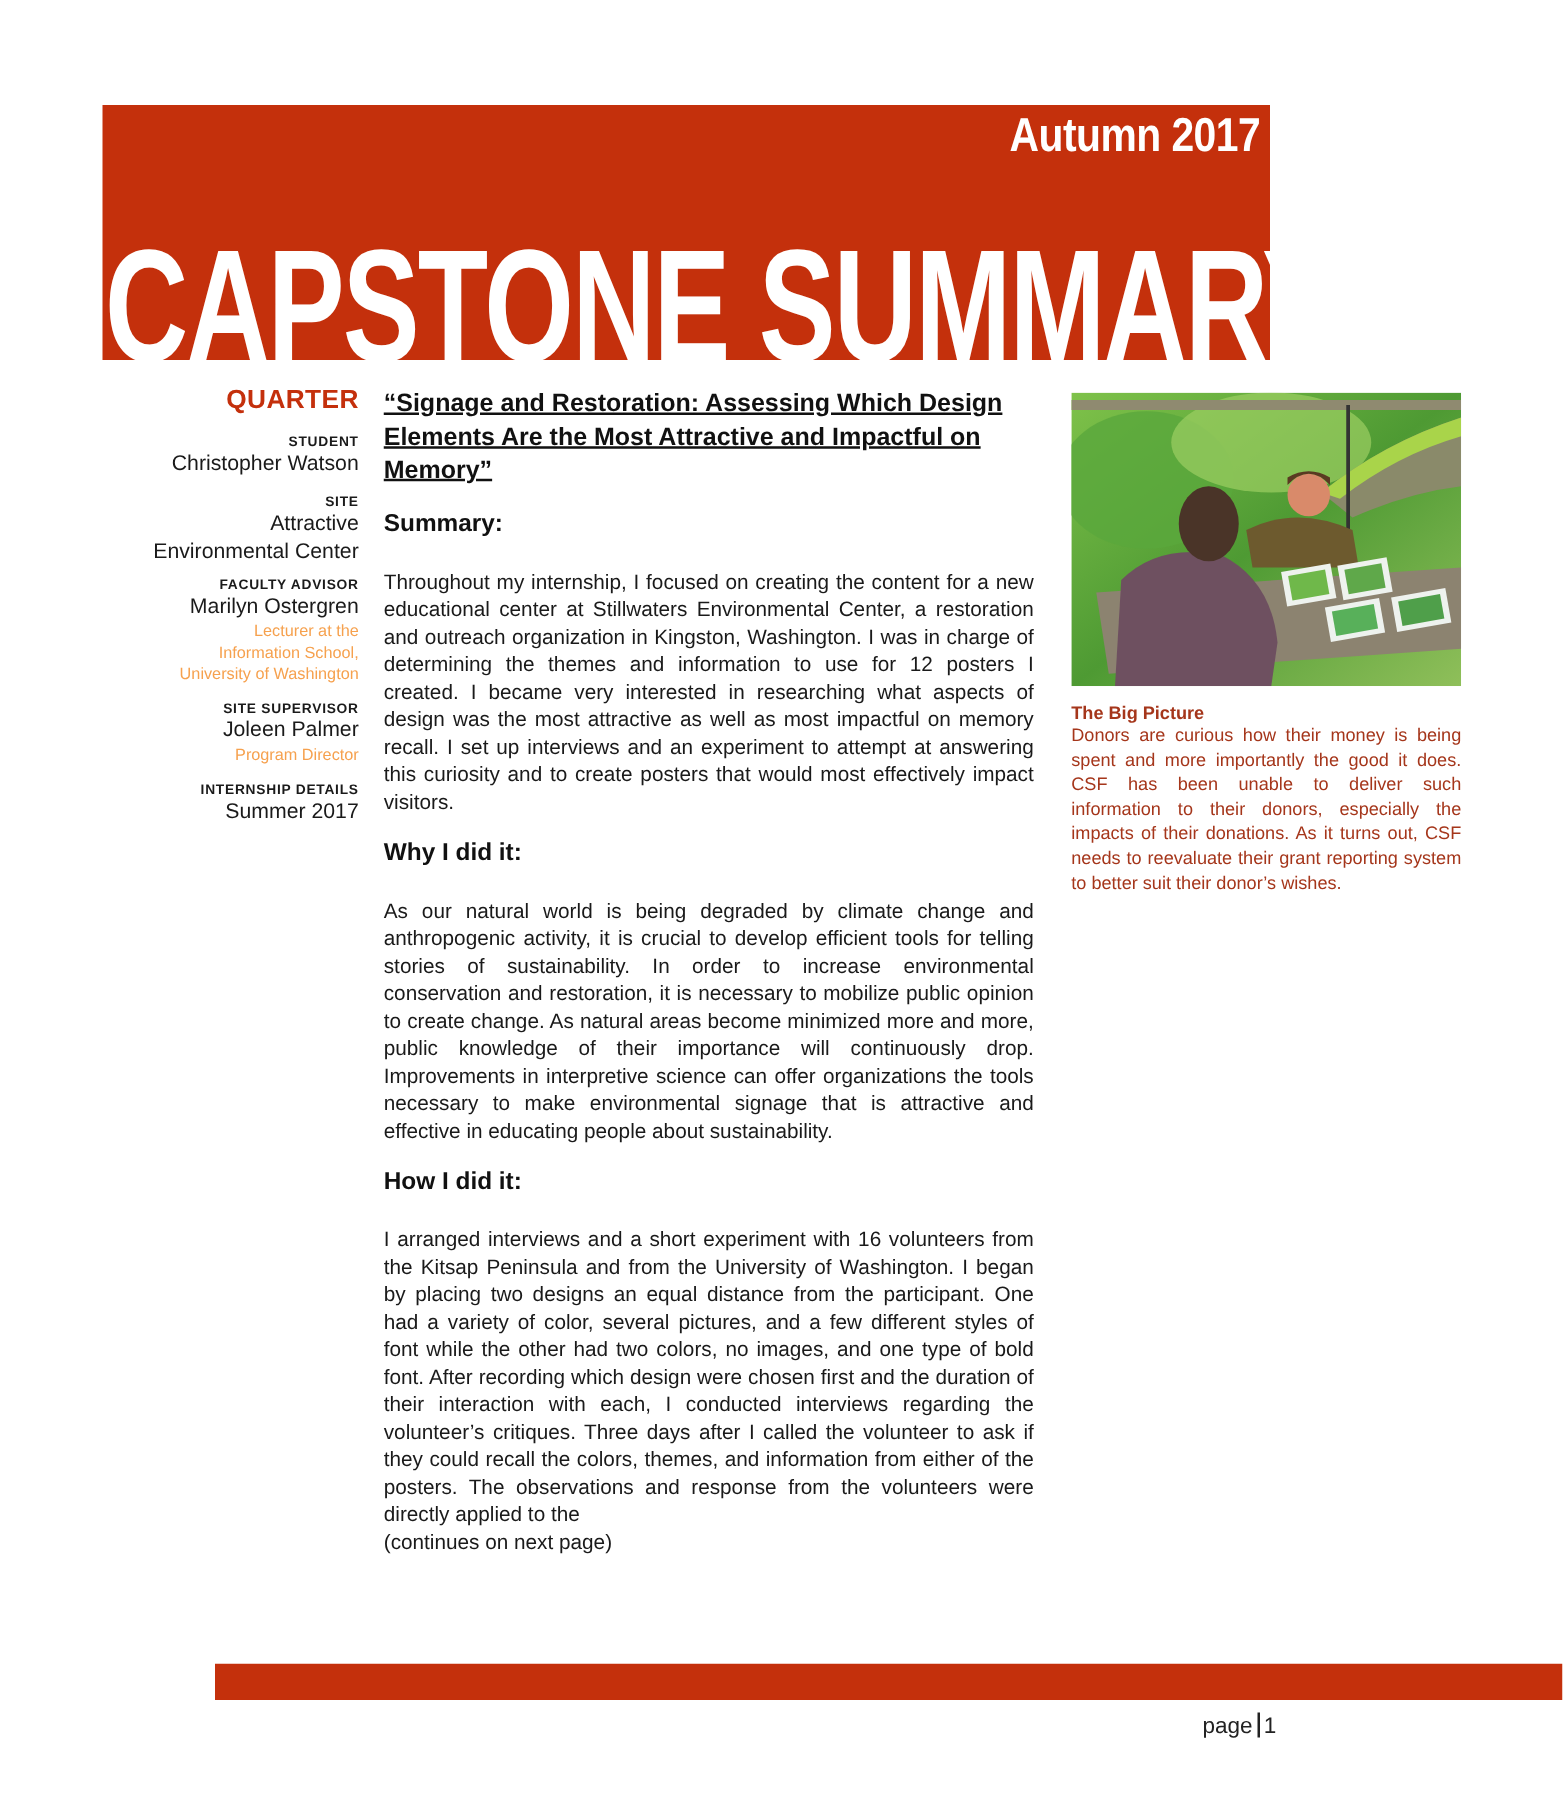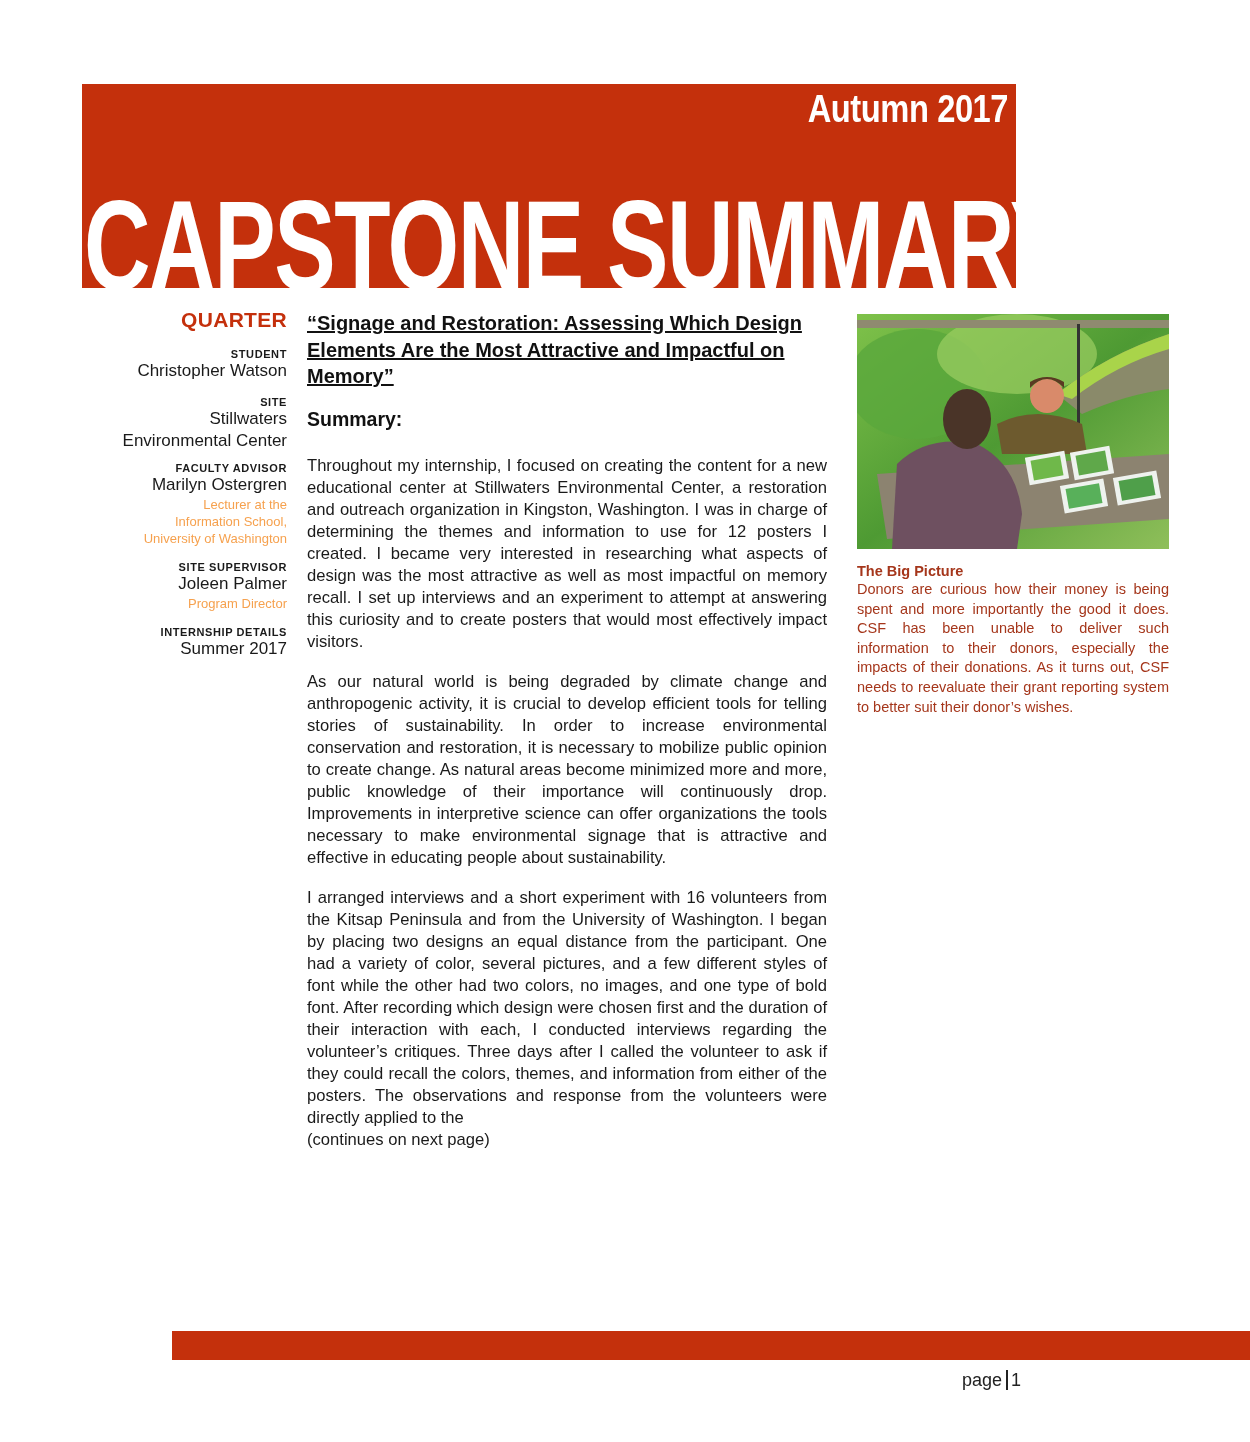--- a/index.html
+++ b/index.html
@@ -52,21 +52,21 @@
   <div class="big-title">CAPSTONE SUMMARY</div>
 </div>
 
 <div class="details">
   <div class="details-heading">QUARTER</div>
 
   <div class="d-label first">STUDENT</div>
   <div class="d-value">Christopher Watson</div>
 
   <div class="d-label" style="margin-top:14px">SITE</div>
-  <div class="d-value">Stillwaters</div>
+  <div class="d-value">Attractive</div>
   <div class="d-value">Environmental Center</div>
 
   <div class="d-label" style="margin-top:10px">FACULTY ADVISOR</div>
   <div class="d-value">Marilyn Ostergren</div>
   <div class="d-sub">Lecturer at the</div>
   <div class="d-sub">Information School,</div>
   <div class="d-sub">University of Washington</div>
 
   <div class="d-label" style="margin-top:14px">SITE SUPERVISOR</div>
   <div class="d-value">Joleen Palmer</div>
@@ -75,22 +75,24 @@
   <div class="d-label" style="margin-top:14px">INTERNSHIP DETAILS</div>
   <div class="d-value">Summer 2017</div>
 </div>
 
 <div class="main">
   <div class="project-title">“Signage and Restoration: Assessing Which Design Elements Are the Most Attractive and Impactful on Memory”</div>
 
   <div class="section-heading">Summary:</div>
   <p class="para" style="margin-bottom:18px">Throughout my internship, I focused on creating the content for a new educational center at Stillwaters Environmental Center, a restoration and outreach organization in Kingston, Washington. I was in charge of determining the themes and information to use for 12 posters I created. I became very interested in researching what aspects of design was the most attractive as well as most impactful on memory recall. I set up interviews and an experiment to attempt at answering this curiosity and to create posters that would most effectively impact visitors.</p>
 
+  <div class="section-heading">Why I did it:</div>
   <p class="para" style="margin-bottom:18px">As our natural world is being degraded by climate change and anthropogenic activity, it is crucial to develop efficient tools for telling stories of sustainability. In order to increase environ­mental conservation and restoration, it is necessary to mobi­lize public opinion to create change. As natural areas become minimized more and more, public knowledge of their impor­tance will continuously drop. Improvements in interpretive science can offer organizations the tools necessary to make environmental signage that is attractive and effective in educating people about sustainability.</p>
 
+  <div class="section-heading">How I did it:</div>
   <p class="para" style="margin-bottom:0">I arranged interviews and a short experiment with 16 volun­teers from the Kitsap Peninsula and from the University of Washington. I began by placing two designs an equal distance from the participant. One had a variety of color, several pictures, and a few different styles of font while the other had two colors, no images, and one type of bold font. After recording which design were chosen first and the duration of their interaction with each, I conducted interviews regarding the volunteer’s critiques. Three days after I called the volunteer to ask if they could recall the colors, themes, and information from either of the posters. The observations and response from the volunteers were directly applied to the</p>
   <div class="para" style="text-align:left">(continues on next page)</div>
 </div>
 
 <div class="photo">
   <svg width="312" height="235" viewBox="0 0 312 235">
     <defs>
       <linearGradient id="fol" x1="0" y1="0" x2="1" y2="1">
         <stop offset="0" stop-color="#7fc24a"></stop>
         <stop offset="0.5" stop-color="#4e9a33"></stop>

